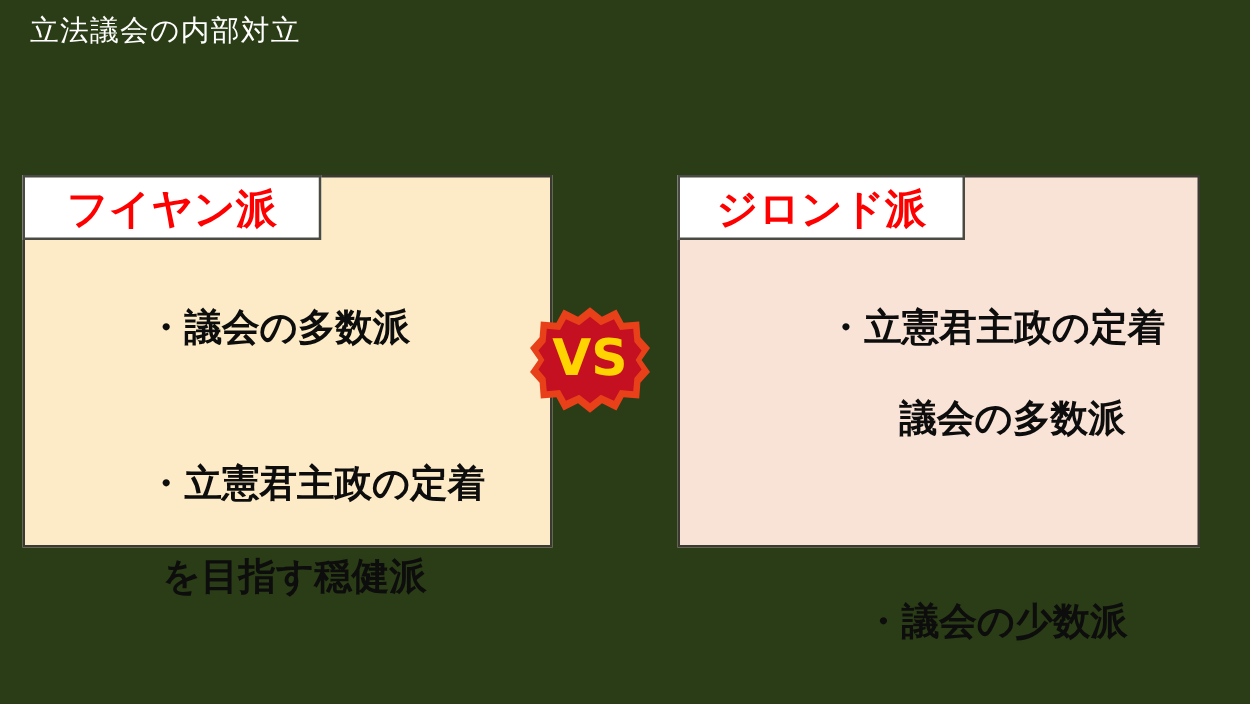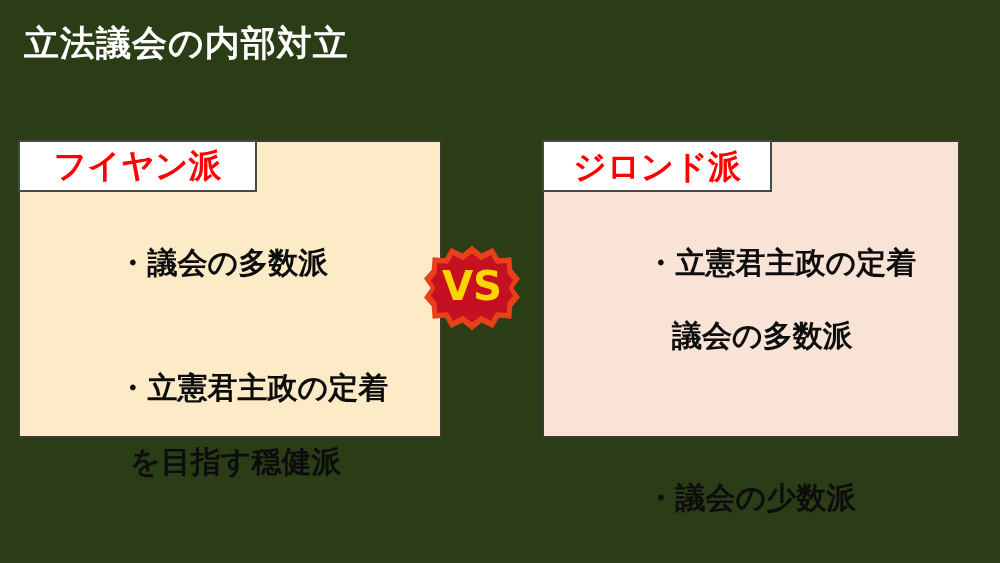--- a/index.html
+++ b/index.html
@@ -17,23 +17,23 @@
   #slide {
     position: absolute;
     left: 0; top: 0;
     width: 1000px;
     height: 563px;
     background: #2b3d16;
   }
   .title {
     position: absolute;
     left: 24px;
-    top: 22px;
-    font-size: 35px;
-    font-weight: 700;
+    top: 12px;
+    font-size: 23px;
+    font-weight: 400;
     color: #ffffff;
     letter-spacing: 1px;
     line-height: 1.2;
     white-space: nowrap;
   }
   .panel {
     position: absolute;
     top: 140px;
     height: 298px;
     border: 2px solid #3a3a32;
@@ -55,21 +55,21 @@
     left: -2px;
     background: #ffffff;
     border: 2px solid #4a4a44;
     box-sizing: border-box;
     height: 52px;
     display: flex;
     align-items: center;
     justify-content: center;
     padding: 0 8px;
   }
-  .panel-left .panel-label { width: 239px; font-family: Liberation Serif, serif; }
+  .panel-left .panel-label { width: 239px; }
   .panel-right .panel-label { width: 230px; }
   .panel-label span {
     color: #ff0000;
     font-size: 33px;
     font-weight: 700;
     line-height: 1;
     white-space: nowrap;
     letter-spacing: 0px;
   }
   .bullets {
@@ -135,21 +135,21 @@
   </div>
 
   <div class="vs-badge">
     <svg viewBox="0 0 100 100" xmlns="http://www.w3.org/2000/svg">
       <polygon points="50,6 60,14 72,8 78,19 91,18 92,31 100,40 93,50 100,60 92,69 91,82 78,81 72,92 60,86 50,94 40,86 28,92 22,81 9,82 8,69 0,60 7,50 0,40 8,31 9,18 22,19 28,8 40,14" fill="#e8411a"></polygon>
       <polygon points="50,14 59,21 70,16 75,25 86,24 87,35 93,42 88,50 93,58 87,65 86,76 75,75 70,84 59,79 50,86 41,79 30,84 25,75 14,76 13,65 7,58 12,50 7,42 13,35 14,24 25,25 30,16 41,21" fill="#c41020"></polygon>
       <text x="50" y="51" text-anchor="middle" dominant-baseline="middle" font-family="DejaVu Sans, Liberation Sans, sans-serif" font-size="42" font-weight="bold" fill="#ffd400">VS</text>
     </svg>
   </div>
 
-  <div class="panel panel-right" style="background: rgb(249, 227, 215);">
+  <div class="panel panel-right" style="background: rgb(249, 227, 215); text-align: center;">
     <div class="panel-label">
       <span style="color: rgb(255, 0, 0);">ジロンド派</span>
     </div>
     <div class="bullets">
       <div class="bullet">
         <span>・立憲君主政の定着</span>
         <span class="l2">議会の多数派</span>
       </div>
       <div class="bullet">
         <span>・議会の少数派</span>

